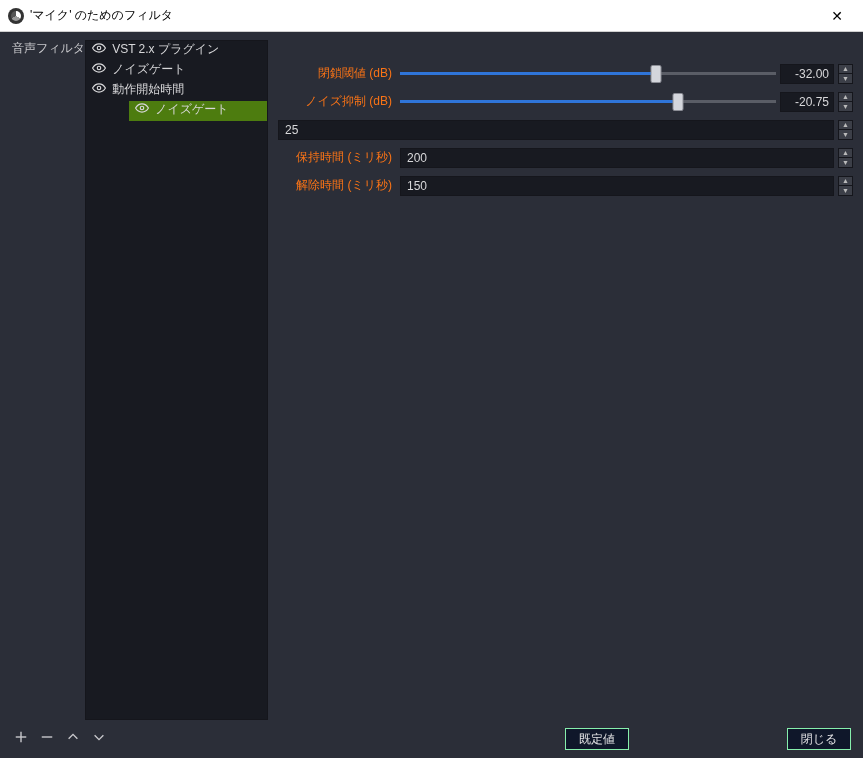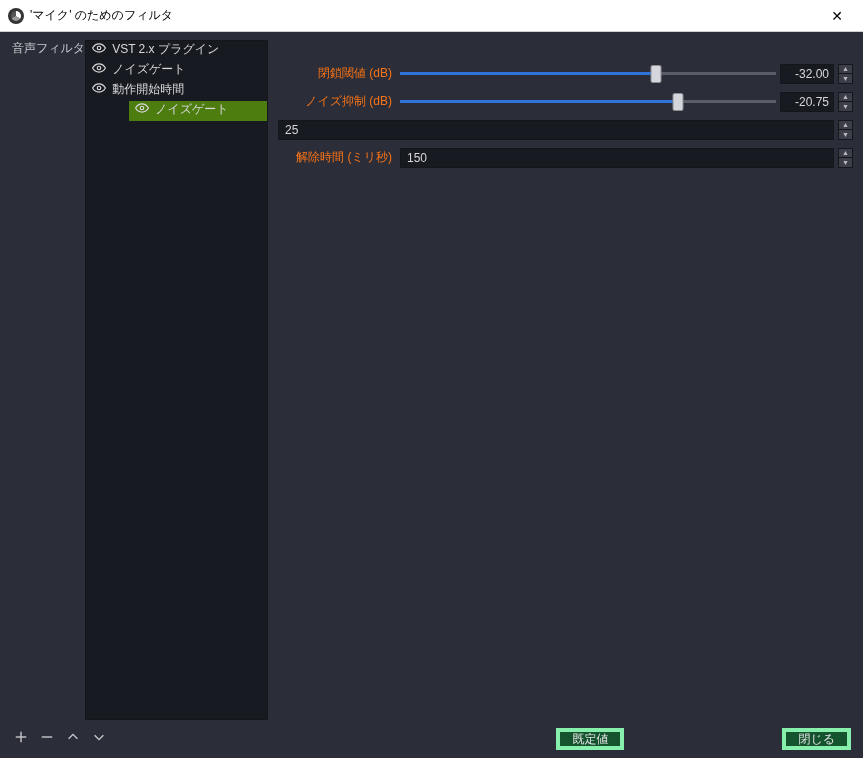--- a/index.html
+++ b/index.html
@@ -138,22 +138,22 @@
     gap: 8px;
   }
   .tool-btn {
     width: 18px; height: 18px;
     display:flex;align-items:center;justify-content:center;
     color:#c8c8cc; font-size:16px;
   }
   .footer-spacer{ flex:1; }
   .btn {
     min-width: 64px; height: 22px;
-    background: #14532d;
-    border: 4px solid #86efac;
+    background: #0f172a;
+    border: 1px solid #86efac;
     color: #e4e4e6;
     font-size: 12px;
     display:flex;align-items:center;justify-content:center;
     padding: 0 12px;
   }
   .footer .btn-defaults { margin-right: 150px; }
 </style>
 </head>
 <body>
 
@@ -253,20 +253,30 @@
     <div class="prop-row">
       <div class="prop-control">
         <div class="num-input">25</div>
         <div class="spin-btns">
           <div>▲</div>
           <div>▼</div>
         </div>
       </div>
     </div>
 
+    <div class="prop-row">
+      <div class="prop-label">保持時間 (ミリ秒)</div>
+      <div class="prop-control">
+        <div class="num-input">200</div>
+        <div class="spin-btns">
+          <div>▲</div>
+          <div>▼</div>
+        </div>
+      </div>
+    </div>
 
     <div class="prop-row">
       <div class="prop-label">解除時間 (ミリ秒)</div>
       <div class="prop-control">
         <div class="num-input">150</div>
         <div class="spin-btns">
           <div>▲</div>
           <div>▼</div>
         </div>
       </div>

